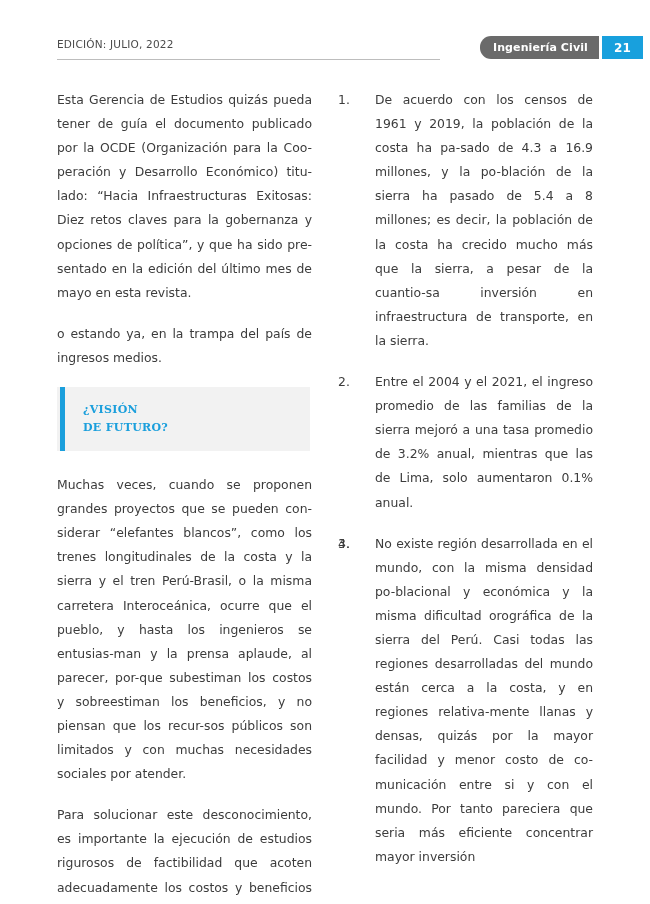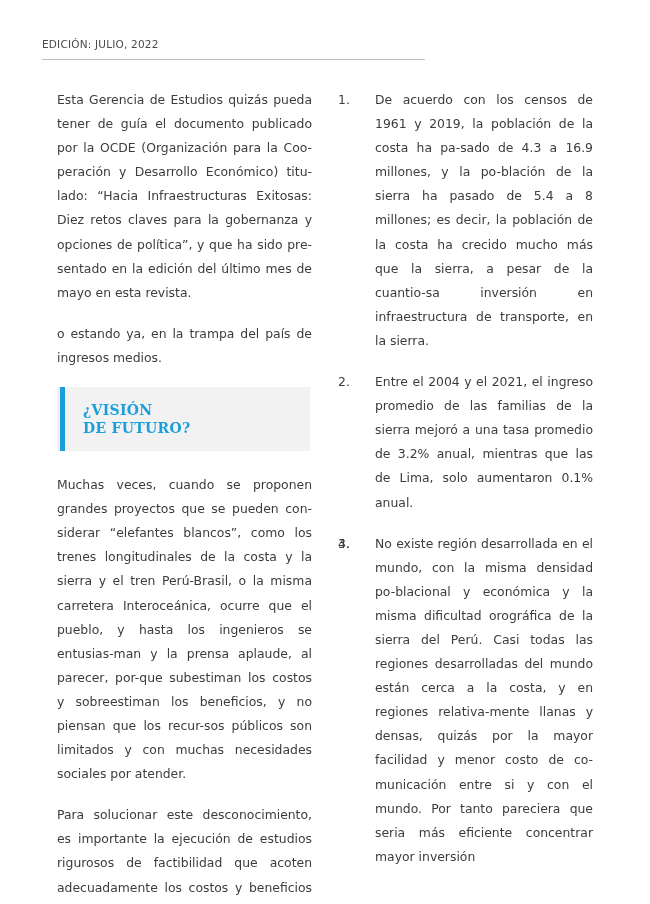--- a/index.html
+++ b/index.html
@@ -20,21 +20,21 @@
     position: absolute;
     left: 0; top: 0;
     width: 650px;
     height: 904px;
     background: #ffffff;
   }
 
   
   .header {
     position: absolute;
-    left: 42px;
+    left: 57px;
     top: 36px;
     width: 536px;
     height: 30px;
   }
   .edition-label {
     position: absolute;
     left: 0;
     top: 2px;
     font-family: "DejaVu Sans", sans-serif;
     font-size: 10.5px;
@@ -119,21 +119,21 @@
     position: absolute;
     left: 3px;
     top: 0;
     bottom: 0;
     width: 5px;
     background: #1b9fdc;
   }
   .callout-text {
     font-family: "DejaVu Serif", serif;
     font-weight: bold;
-    font-size: 14px;
+    font-size: 11px;
     line-height: 18px;
     color: #1b9fdc;
     letter-spacing: 0.3px;
   }
   .callout-text span { display: block; }
 
   
   ol.numlist {
     margin: 0;
     padding: 0;
@@ -160,20 +160,24 @@
   }
 </style>
 </head>
 <body>
 
 <div class="page">
 
   <div class="header">
     <div class="edition-label">EDICIÓN: JULIO, 2022</div>
     <div class="header-rule"></div>
+    <div class="badge-group">
+      <div class="badge-name">Ingeniería Civil</div>
+      <div class="badge-page">21</div>
+    </div>
   </div>
 
   <div class="column col-left">
     <p class="para">Esta Gerencia de Estudios quizás pueda tener de guía el documento publicado por la OCDE (Organización para la Coo-peración y Desarrollo Económico) titu-lado: “Hacia Infraestructuras Exitosas: Diez retos claves para la gobernanza y opciones de política”, y que ha sido pre-sentado en la edición del último mes de mayo en esta revista.</p>
     <p class="para">o estando ya, en la trampa del país de ingresos medios.</p>
 
     <div class="callout">
       <div class="callout-bar"></div>
       <div class="callout-text">
         <span>¿VISIÓN</span>

